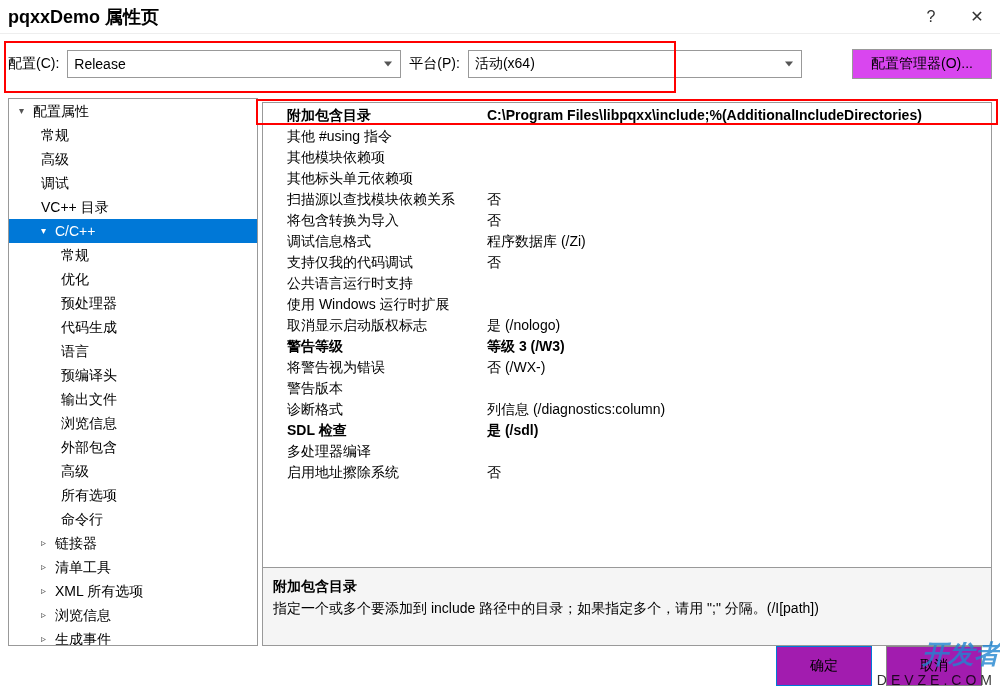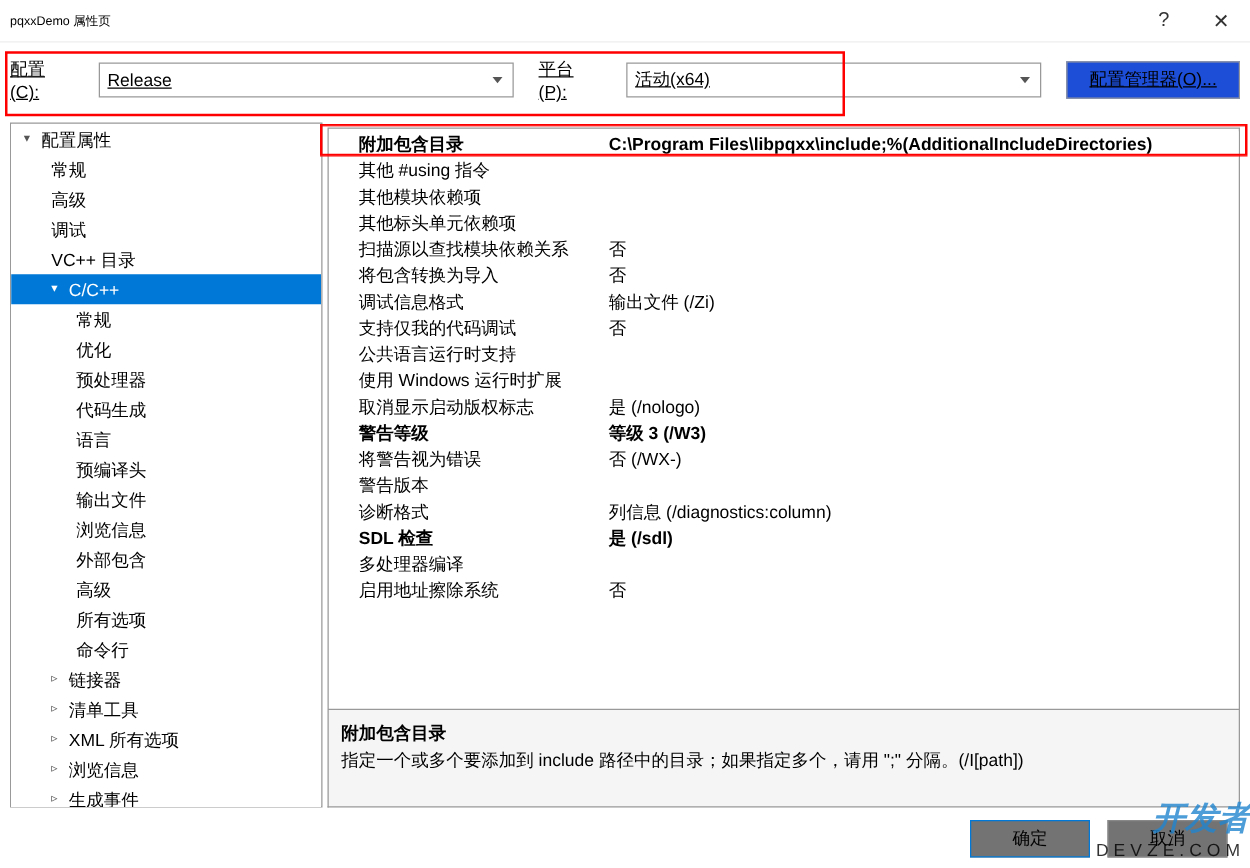--- a/index.html
+++ b/index.html
@@ -1,30 +1,30 @@
 <!DOCTYPE html>
 <html><head>
 <meta charset="utf-8">
 <style>
 * { box-sizing: border-box; margin: 0; padding: 0; font-family: "Microsoft YaHei", "Segoe UI", Arial, sans-serif; }
 body { width: 1000px; height: 694px; background: #fff; overflow: hidden; position: relative; font-size: 14px; color: #000; }
 
 .titlebar { height: 34px; display: flex; align-items: center; padding: 0 0 0 8px; border-bottom: 1px solid #eee; }
-.titlebar .title { flex: 1; font-size: 10px; }
+.titlebar .title { flex: 1; font-size: 18px; font-weight: bold; }
 .titlebar .btn { width: 46px; height: 30px; display: flex; align-items: center; justify-content: center; color: #333; font-size: 16px; }
 
 .highlight-box-top { position: absolute; left: 4px; top: 41px; width: 672px; height: 52px; border: 2px solid #ff0000; pointer-events: none; z-index: 5; }
 
-.toolbar { height: 60px; display: flex; align-items: center; padding: 0 8px; gap: 20px; text-decoration: underline; }
+.toolbar { height: 60px; display: flex; align-items: center; padding: 0 8px; gap: 8px; }
 .toolbar .lbl { font-size: 14px; }
 .toolbar .combo { height: 28px; border: 1px solid #999; background: #fff; display: flex; align-items: center; padding: 0 6px; position: relative; }
 .toolbar .combo.small-arrow::after { content: ""; position: absolute; right: 8px; top: 50%; width: 0; height: 0; border-left: 4px solid transparent; border-right: 4px solid transparent; border-top: 5px solid #555; transform: translateY(-50%); }
 .combo-config { width: 334px; }
 .combo-platform { width: 334px; }
-.config-mgr { margin-left: auto; height: 30px; width: 140px; border: 1px solid #999; background: #1d4ed8; display: flex; align-items: center; justify-content: center; font-size: 14px; }
+.config-mgr { margin-left: auto; height: 30px; width: 140px; border: 1px solid #999; background: #d946ef; display: flex; align-items: center; justify-content: center; font-size: 14px; }
 
 .main { display: flex; height: 556px; }
 
 .sidebar { width: 250px; border: 1px solid #999; margin: 4px 0 4px 8px; overflow-y: scroll; background: #fff; }
 .sidebar::-webkit-scrollbar { width: 16px; }
 .sidebar::-webkit-scrollbar-track { background: #f0f0f0; }
 .sidebar::-webkit-scrollbar-thumb { background: #c1c1c1; }
 .sidebar::-webkit-scrollbar-button { background: #f0f0f0; height: 16px; }
 
 .tree-item { padding: 2px 0 2px 14px; font-size: 14px; cursor: default; display: flex; align-items: center; line-height: 20px; }
@@ -43,21 +43,21 @@
 .prop-row { display: flex; padding: 0 0 0 24px; line-height: 21px; font-size: 14px; }
 .prop-row .key { width: 200px; }
 .prop-row .val { flex: 1; }
 .prop-row.bold .key, .prop-row.bold .val { font-weight: bold; }
 .prop-row.highlighted { background: #fff; }
 
 .desc-panel { border: 1px solid #999; border-top: none; padding: 8px 10px; font-size: 14px; line-height: 20px; background: #f5f5f5; height: 78px; }
 .desc-panel .desc-title { font-weight: bold; margin-bottom: 2px; }
 
 .footer { position: absolute; bottom: 8px; right: 18px; display: flex; gap: 14px; }
-.footer .fbtn { width: 96px; height: 30px; border: 1px solid #888; background: #737373; display: flex; align-items: center; justify-content: center; font-size: 14px; }
+.footer .fbtn { width: 96px; height: 40px; border: 1px solid #888; background: #a21caf; display: flex; align-items: center; justify-content: center; font-size: 14px; }
 .footer .fbtn.primary { border: 1px solid #0078d7; }
 
 .watermark { position: absolute; right: 0; bottom: 22px; color: #2185d0; font-size: 26px; font-style: italic; font-weight: bold; opacity: 0.8; pointer-events: none; }
 .watermark2 { position: absolute; right: 4px; bottom: 6px; color: #000000; font-size: 14px; opacity: 0.8; letter-spacing: 4px; pointer-events: none; margin-left: 28px; }
 </style>
 </head>
 <body>
 
 <div class="titlebar">
   <span class="title">pqxxDemo 属性页</span>
@@ -156,21 +156,21 @@
         <div class="prop-row">
           <div class="key">扫描源以查找模块依赖关系</div>
           <div class="val">否</div>
         </div>
         <div class="prop-row">
           <div class="key">将包含转换为导入</div>
           <div class="val">否</div>
         </div>
         <div class="prop-row">
           <div class="key">调试信息格式</div>
-          <div class="val">输出文件 (/Zi)</div>
+          <div class="val">程序数据库 (/Zi)</div>
         </div>
         <div class="prop-row">
           <div class="key">支持仅我的代码调试</div>
           <div class="val">否</div>
         </div>
         <div class="prop-row">
           <div class="key">公共语言运行时支持</div>
           <div class="val"></div>
         </div>
         <div class="prop-row">

